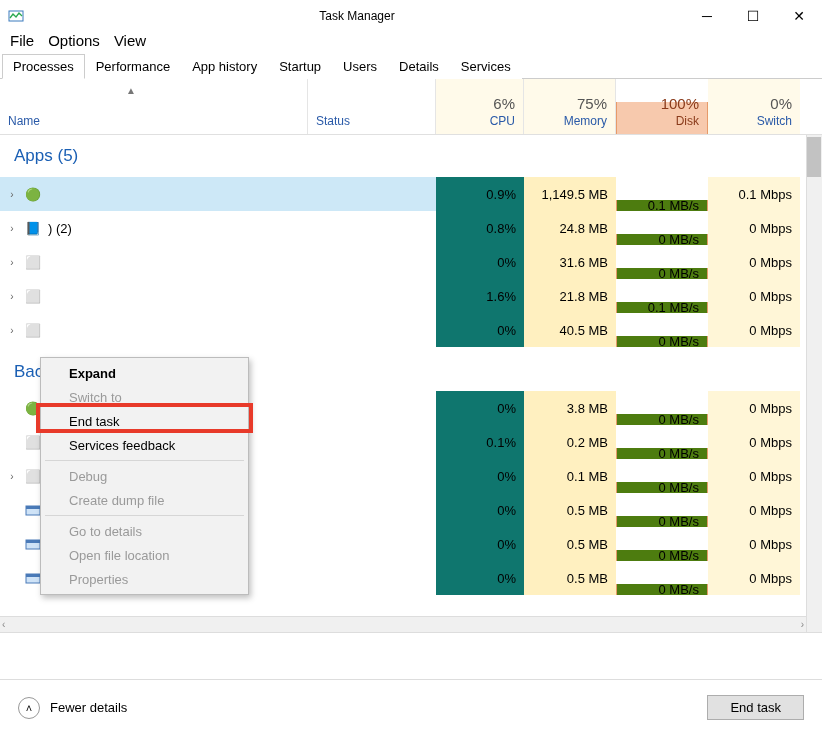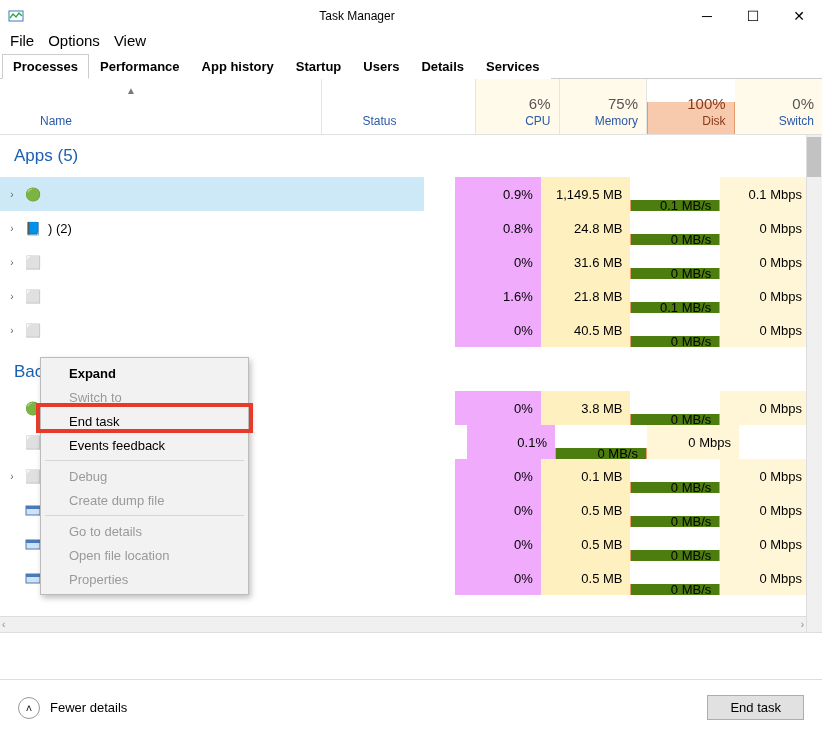--- a/index.html
+++ b/index.html
@@ -4,45 +4,45 @@
 <style>
   * { box-sizing: border-box; font-family: "Segoe UI", Arial, sans-serif; }
   body { margin: 0; background: #fff; width: 822px; height: 735px; overflow: hidden; position: relative; font-size: 13px; color: #000; }
   .titlebar { height: 32px; display: flex; align-items: center; padding: 0 0 0 8px; text-align: center; }
   .titlebar .app-icon { width: 16px; height: 16px; margin-right: 6px; display: inline-flex; align-items: center; justify-content: center; }
   .title-text { flex: 1; font-size: 12px; }
   .win-controls { display: flex; }
   .win-btn { width: 46px; height: 32px; display: flex; align-items: center; justify-content: center; font-size: 14px; color: #000; }
   .menubar { display: flex; gap: 14px; padding: 0 10px 4px 10px; font-size: 15px; }
   .menubar span { cursor: default; }
-  .tabs { display: flex; border-bottom: 1px solid #ccc; padding-left: 2px; font-weight: bold; }
+  .tabs { display: flex; border-bottom: 1px solid #ccc; padding-left: 2px; }
   .tab { padding: 4px 10px; border: 1px solid transparent; border-bottom: none; position: relative; top: 1px; background: #fff; }
   .tab.active { border-color: #ccc; border-bottom: 1px solid #fff; }
   .headers { display: flex; height: 56px; border-bottom: 1px solid #e0e0e0; align-items: stretch; position: relative; }
   .headers .col { display: flex; flex-direction: column; justify-content: flex-end; padding: 0 8px 6px 8px; color: #2a5aa8; font-size: 12px; }
   .headers .col.right { align-items: flex-end; }
-  .headers .col.left { justify-content: flex-end; margin-left: 32px; }
+  .headers .col.left { justify-content: flex-end; }
   .col-sep { border-right: 1px solid #e5e5e5; }
   .sort-caret { position: absolute; left: 126px; top: 6px; color: #777; font-size: 10px; }
   .process-area { position: relative; height: 498px; overflow: hidden; border-bottom: 1px solid #ddd; }
   .rows { position: absolute; left: 0; top: 0; right: 12px; }
   .group-head { color: #1a5fb4; font-size: 17px; padding: 10px 0 10px 14px; height: 42px; display: flex; align-items: center; }
   .row { display: flex; height: 34px; align-items: stretch; }
   .cell { display: flex; align-items: center; padding: 0 8px; overflow: hidden; white-space: nowrap; }
   .namecell { width: 308px; padding-left: 6px; gap: 6px; }
   .statuscell { width: 128px; }
   .mcell { width: 88px; justify-content: flex-end; }
   .mcell.mem { width: 92px; }
   .mcell.disk { width: 92px; }
   .mcell.net { width: 92px; }
   .chev { width: 12px; color: #666; font-size: 10px; display: inline-flex; justify-content: center; }
   .picon { width: 18px; display: inline-flex; justify-content: center; }
   .name-text { overflow: hidden; text-overflow: ellipsis; }
   .row.sel .namecell, .row.sel .statuscell { background: #cde8f7; }
-  .tint-cpu { background: #f0abfc; margin-left: 31px; }
+  .tint-cpu { background: #0f766e; }
   .tint-mem { background: #fff0c0; }
   .tint-disk { background: #4d7c0f; }
   .tint-net { background: #fff6d7; }
   .disk-border-l { border-left: 1px solid #e69a6a; margin-top: 23px; }
   .disk-border-r { border-right: 1px solid #e69a6a; }
   .head-disk { background: #f7c9ad; }
   .head-tint { background: #fffaea; }
   .percent { color: #555; font-size: 15px; margin-bottom: 2px; }
   .scroll-v { position: absolute; right: 0; top: 0; width: 16px; height: 100%; background: #f0f0f0; border-left: 1px solid #ddd; }
   .scroll-thumb { position: absolute; right: 1px; width: 14px; background: #c2c2c2; }
@@ -201,20 +201,21 @@
       <div class="cell mcell net tint-net">0 Mbps</div>
     </div>
     <div class="row">
       <div class="cell namecell">
           <span class="chev">&nbsp;</span>
           <span class="picon">⬜</span>
           <span class="name-text">Mo...</span>
         </div>
       <div class="cell statuscell"></div>
       <div class="cell mcell tint-cpu">0.1%</div>
+      <div class="cell mcell mem tint-mem">0.2 MB</div>
       <div class="cell mcell disk tint-disk disk-border-l disk-border-r">0 MB/s</div>
       <div class="cell mcell net tint-net">0 Mbps</div>
     </div>
     <div class="row">
       <div class="cell namecell">
           <span class="chev">›</span>
           <span class="picon">⬜</span>
           <span class="name-text">AMD External Events Service M...</span>
         </div>
       <div class="cell statuscell"></div>
@@ -282,21 +283,21 @@
   </div>
   <div class="scroll-h">
       <span>‹</span>
       <span>›</span>
     </div>
 
   <div class="ctx">
     <div class="ctx-item bold">Expand</div>
     <div class="ctx-item disabled">Switch to</div>
     <div class="ctx-item">End task</div>
-    <div class="ctx-item">Events feedback</div>
+    <div class="ctx-item">Services feedback</div>
     <div class="ctx-sep"></div>
     <div class="ctx-item disabled">Debug</div>
     <div class="ctx-item disabled">Create dump file</div>
     <div class="ctx-sep"></div>
     <div class="ctx-item disabled">Go to details</div>
     <div class="ctx-item disabled">Open file location</div>
     <div class="ctx-item disabled">Properties</div>
   </div>
 
   <div class="highlight-box" style="left:36px; top:268px; width:217px; height:30px;"></div>

